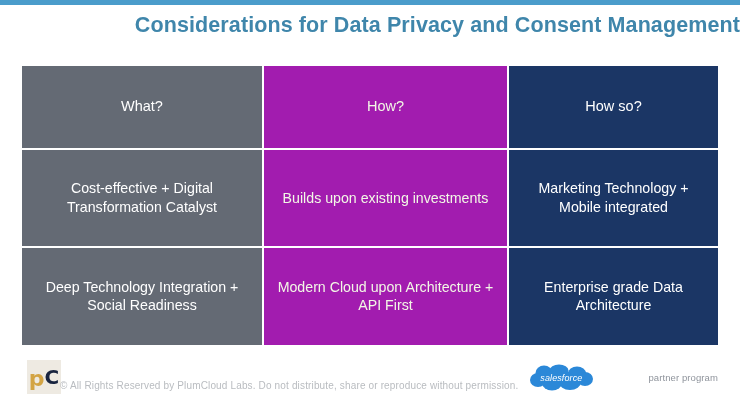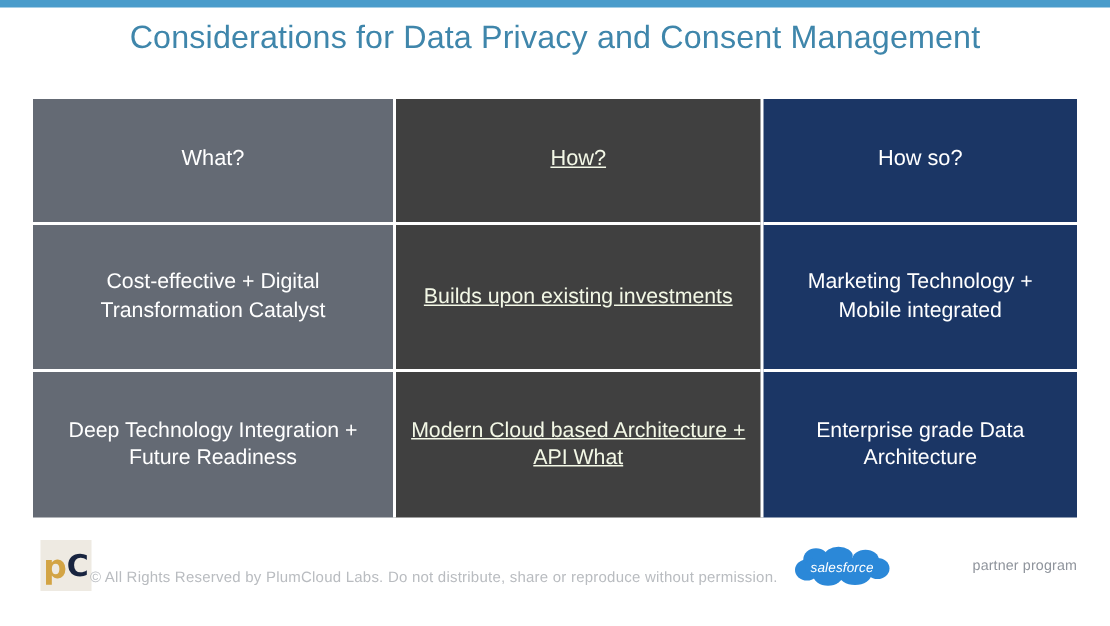--- a/index.html
+++ b/index.html
@@ -20,24 +20,24 @@
     left: 0;
     width: 740px;
     height: 5px;
     background: #4a9ccb;
   }
   .slide-title {
     position: absolute;
     top: 13px;
     left: 0;
     width: 740px;
-    text-align: center;
+    text-align: right;
     font-size: 21.5px;
     color: #3f86ab;
-    font-weight: 400;
+    font-weight: 700;
     letter-spacing: 0.1px;
     white-space: nowrap;
   }
   .matrix-table {
     position: absolute;
     left: 22px;
     top: 66px;
     width: 696px;
     height: 279px;
     border-collapse: collapse;
@@ -47,21 +47,21 @@
     vertical-align: middle;
     text-align: center;
     padding: 4px 10px;
     line-height: 1.3;
   }
   .col-what  { width: 241px; }
   .col-how   { width: 245px; }
   .col-howso { width: 210px; }
 
   .cell-gray  { background: #646a74; color: #ffffff; border-right: 2px solid #ffffff; }
-  .cell-green { background: #404040; color: #f3f8e6; border-right: 2px solid #ffffff; text-decoration: underline; }
+  .cell-green { background: #a21caf; color: #f3f8e6; border-right: 2px solid #ffffff; }
   .cell-navy  { background: #1b3665; color: #ffffff; margin-left: 38px; }
 
   .matrix-table tr.body-row td { border-top: 2px solid #ffffff; }
 
   .head-cell {
     font-size: 14.5px;
     font-weight: 400;
     height: 61px;
   }
   .body-cell {
@@ -176,22 +176,22 @@
       <td class="head-cell cell-gray">What?</td>
       <td class="head-cell cell-green">How?</td>
       <td class="head-cell cell-navy">How so?</td>
     </tr>
     <tr class="body-row row-2">
       <td class="body-cell cell-gray">Cost-effective + Digital Transformation Catalyst</td>
       <td class="body-cell cell-green">Builds upon existing investments</td>
       <td class="body-cell cell-navy">Marketing Technology + Mobile integrated</td>
     </tr>
     <tr class="body-row row-3">
-      <td class="body-cell cell-gray">Deep Technology Integration + Future Readiness</td>
-      <td class="body-cell cell-green">Modern Cloud based Architecture + API What</td>
+      <td class="body-cell cell-gray">Deep Technology Integration + Social Readiness</td>
+      <td class="body-cell cell-green">Modern Cloud upon Architecture + API First</td>
       <td class="body-cell cell-navy">Enterprise grade Data Architecture</td>
     </tr>
   </tbody>
 </table>
 
 <div class="footer">
 
   <div class="pc-logo">
     <span class="pc-p">p</span>
       <span class="pc-c">C</span>

